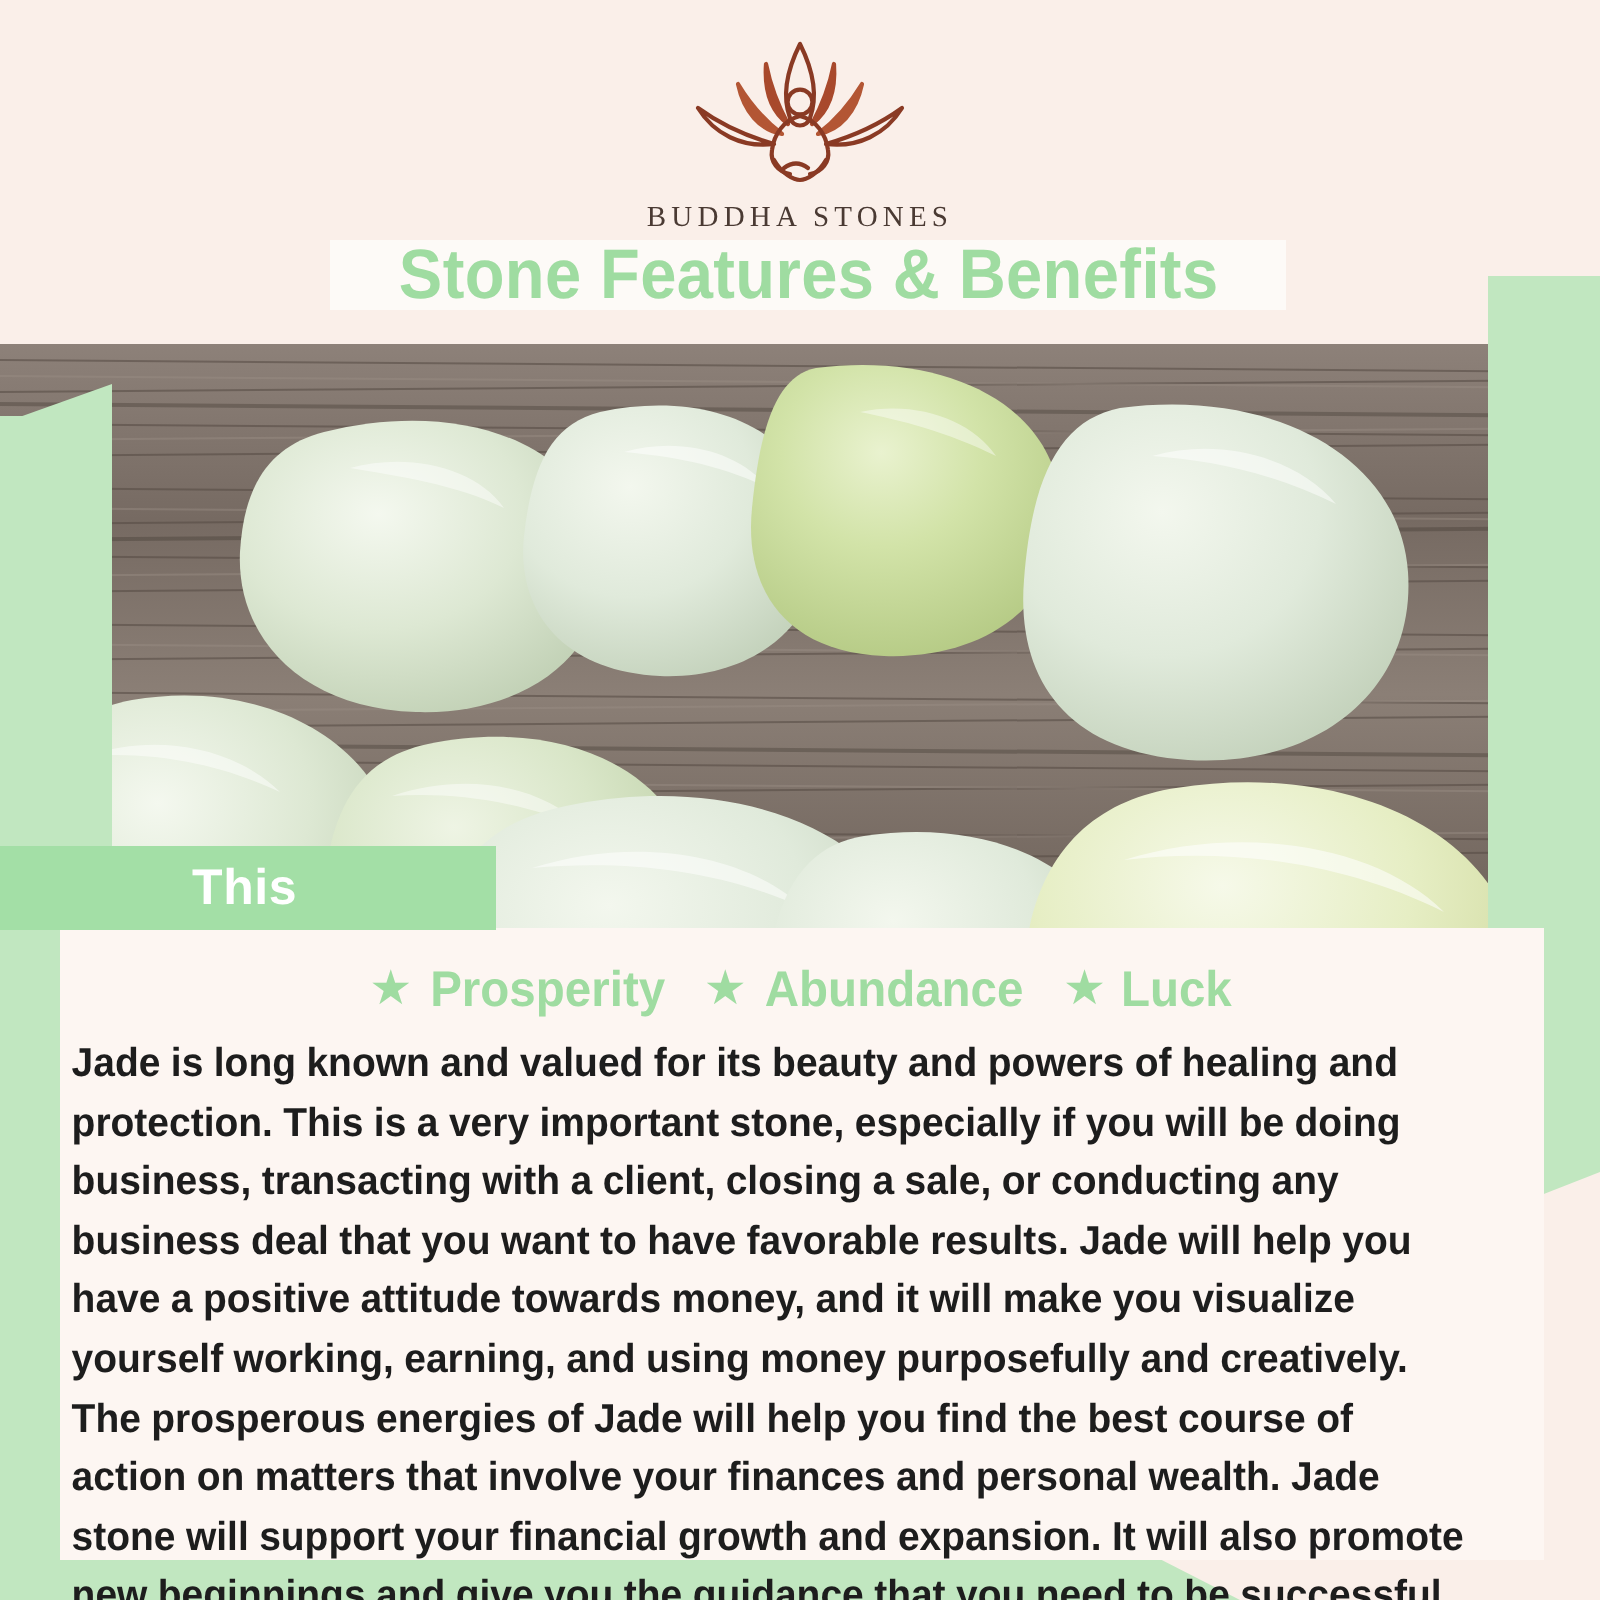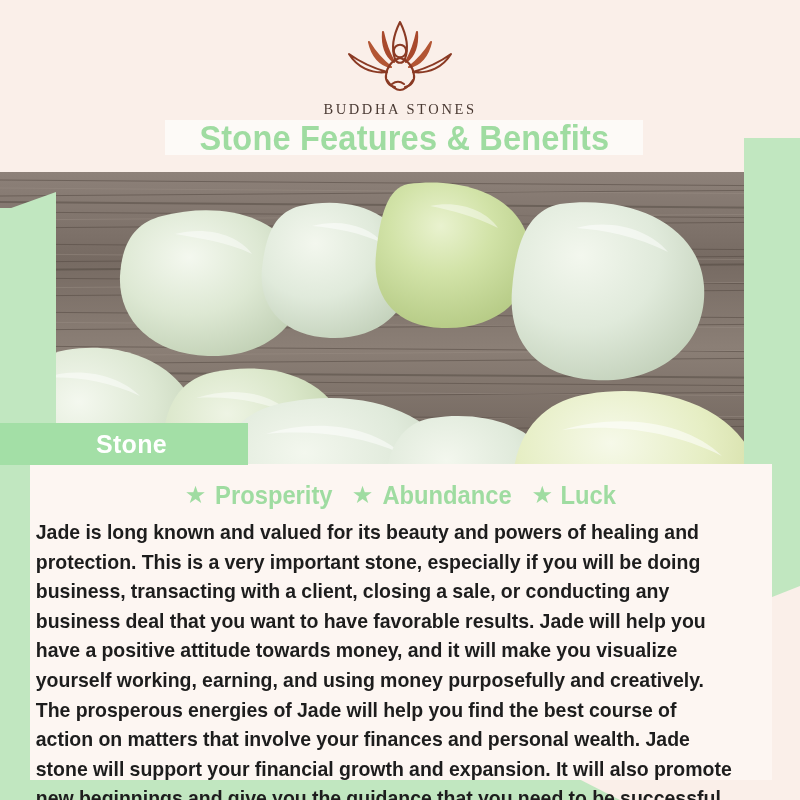--- a/index.html
+++ b/index.html
@@ -347,21 +347,21 @@
         <path d="M562 258 C620 240 688 250 722 284 C670 258 612 252 562 258 Z" fill="#ffffff" opacity="0.55"></path>
       </g>
     </svg>
   </div>
 
   <div class="title-box">
     <div class="title-text">Stone Features &amp; Benefits</div>
   </div>
 
   <div class="jade-band">
-    <div class="jade-label">Stone</div>
+    <div class="jade-label">This</div>
   </div>
 
   <div class="content">
 
     <div class="benefits">
       <div class="benefit">
         <span class="star">★</span>
         <span class="word">Prosperity</span>
       </div>
       <div class="benefit">

